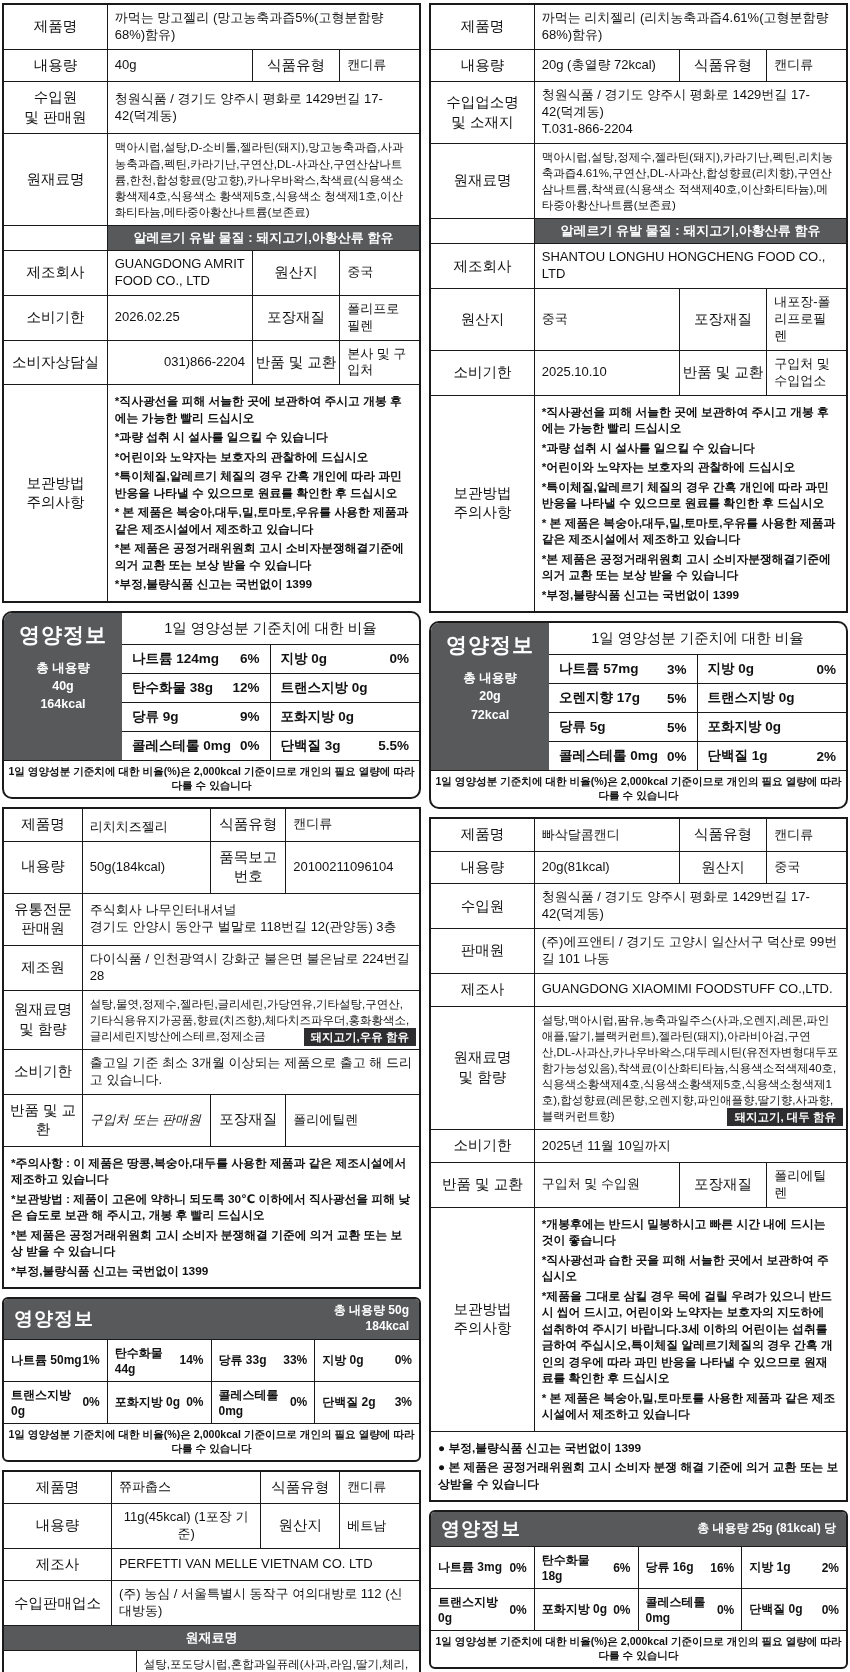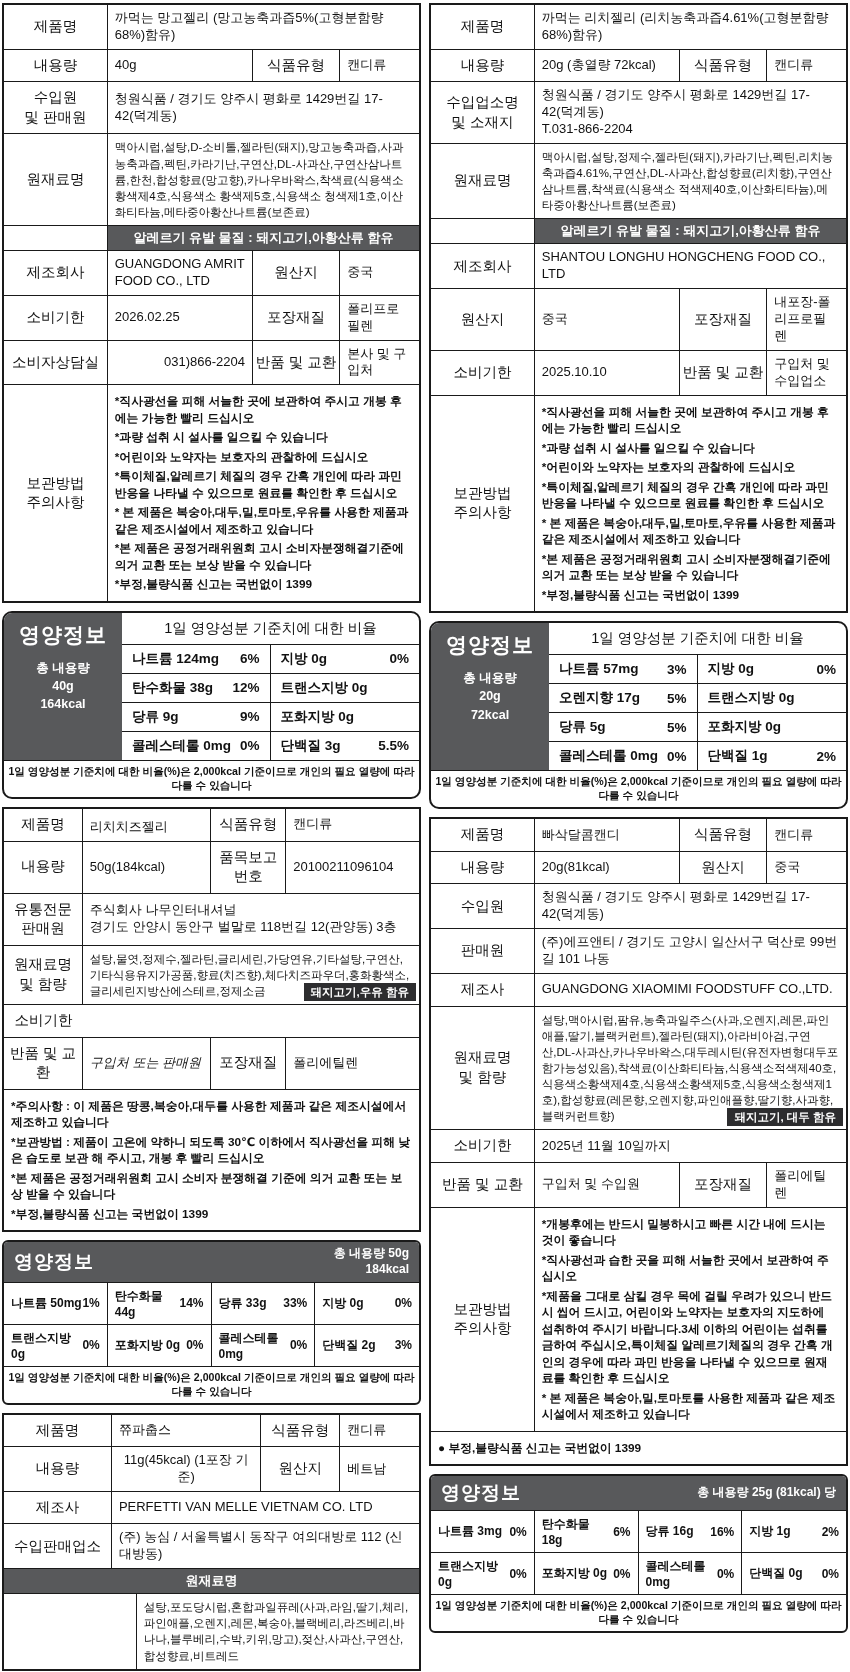--- a/index.html
+++ b/index.html
@@ -202,29 +202,38 @@
         </div>
         <div class="trow">
           <div class="tcell lab" style="width: 19%;"><span class="ctext">유통전문
 판매원</span></div>
           <div class="tcell val" style="width: 81%;">
             <span class="ctext">주식회사 나무인터내셔널
 경기도 안양시 동안구 벌말로 118번길 12(관양동) 3층</span>
           </div>
         </div>
         <div class="trow">
+          <div class="tcell lab" style="width: 19%;"><span class="ctext">제조원</span></div>
+          <div class="tcell val" style="width: 81%;">
+            <span class="ctext">다이식품 / 인천광역시 강화군 불은면 불은남로 224번길 28</span>
+          </div>
+        </div>
+        <div class="trow">
           <div class="tcell lab" style="width: 19%;"><span class="ctext">원재료명
 및 함량</span></div>
           <div class="tcell val sm" style="width: 81%;">
             <span class="ctext">설탕,물엿,정제수,젤라틴,글리세린,가당연유,기타설탕,구연산,기타식용유지가공품,향료(치즈향),체다치즈파우더,홍화황색소,글리세린지방산에스테르,정제소금</span>
             <span class="abadge">돼지고기,우유 함유</span>
           </div>
         </div>
         <div class="trow">
           <div class="tcell lab" style="width: 19%;"><span class="ctext">소비기한</span></div>
+          <div class="tcell val" style="width: 81%;">
+            <span class="ctext">출고일 기준 최소 3개월 이상되는 제품으로 출고 해 드리고 있습니다.</span>
+          </div>
         </div>
         <div class="trow">
           <div class="tcell lab" style="width: 19%;"><span class="ctext">반품 및 교환</span></div>
           <div class="tcell val" style="width: 31%; font-style: italic;">
             <span class="ctext">구입처 또는 판매원</span>
           </div>
           <div class="tcell lab" style="width: 18%;"><span class="ctext">포장재질</span></div>
           <div class="tcell val" style="width: 32%;">
             <span class="ctext">폴리에틸렌</span>
           </div>
@@ -527,20 +536,21 @@
           <div class="tcell notes" style="width: 75%;">
             <div class="nline">*개봉후에는 반드시 밀봉하시고 빠른 시간 내에 드시는 것이 좋습니다</div>
             <div class="nline">*직사광선과 습한 곳을 피해 서늘한 곳에서 보관하여 주십시오</div>
             <div class="nline">*제품을 그대로 삼킬 경우 목에 걸릴 우려가 있으니 반드시 씹어 드시고, 어린이와 노약자는 보호자의 지도하에 섭취하여 주시기 바랍니다.3세 이하의 어린이는 섭취를 금하여 주십시오,특이체질 알레르기체질의 경우 간혹 개인의 경우에 따라 과민 반응을 나타낼 수 있으므로 원재료를 확인한 후 드십시오</div>
             <div class="nline">* 본 제품은 복숭아,밀,토마토를 사용한 제품과 같은 제조시설에서 제조하고 있습니다</div>
           </div>
         </div>
         <div class="trow">
           <div class="tcell notes" style="width: 100%;">
             <div class="nline">● 부정,불량식품 신고는 국번없이 1399</div>
+            <div class="nline">● 본 제품은 공정거래위원회 고시 소비자 분쟁 해결 기준에 의거 교환 또는 보상받을 수 있습니다</div>
           </div>
         </div>
       </div>
       <div class="nh">
         <div class="nh-band">
           <span class="nh-title">영양정보</span>
           <span class="nh-serv">총 내용량 25g (81kcal) 당</span>
         </div>
         <div class="nh-row">
           <div class="nh-item">

